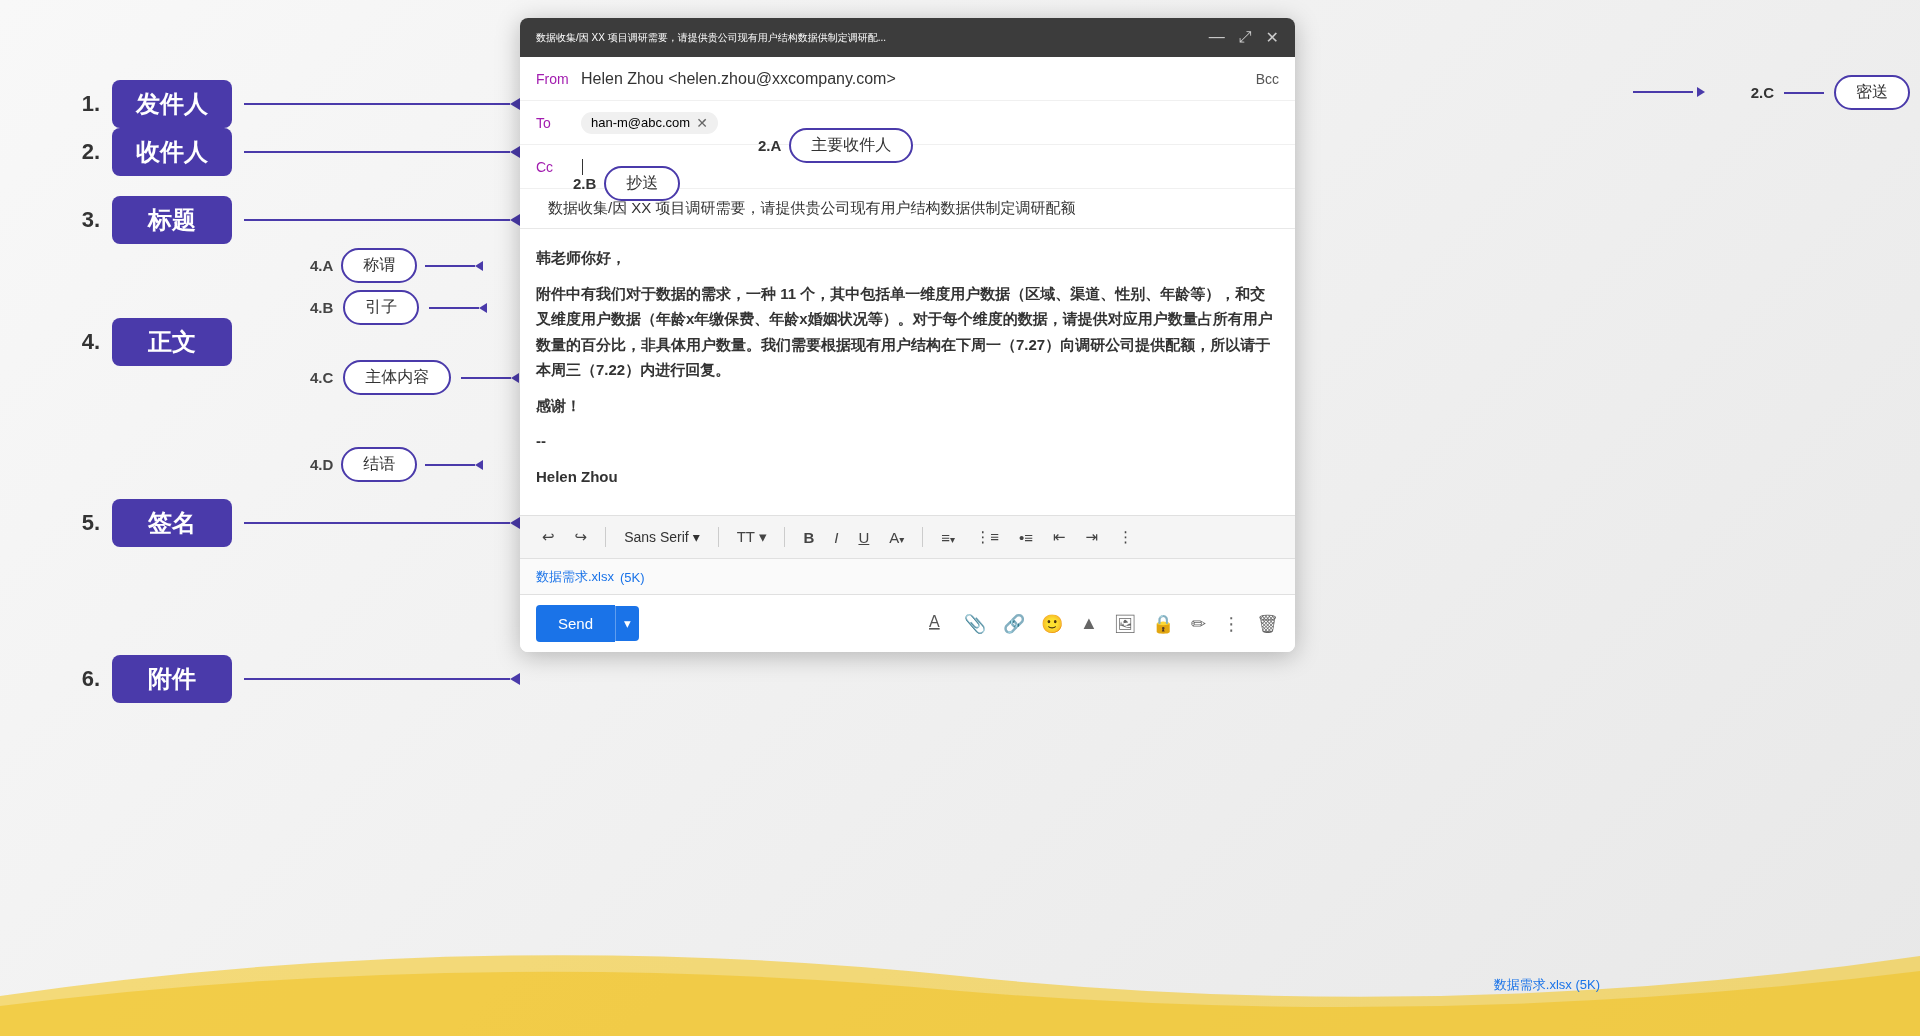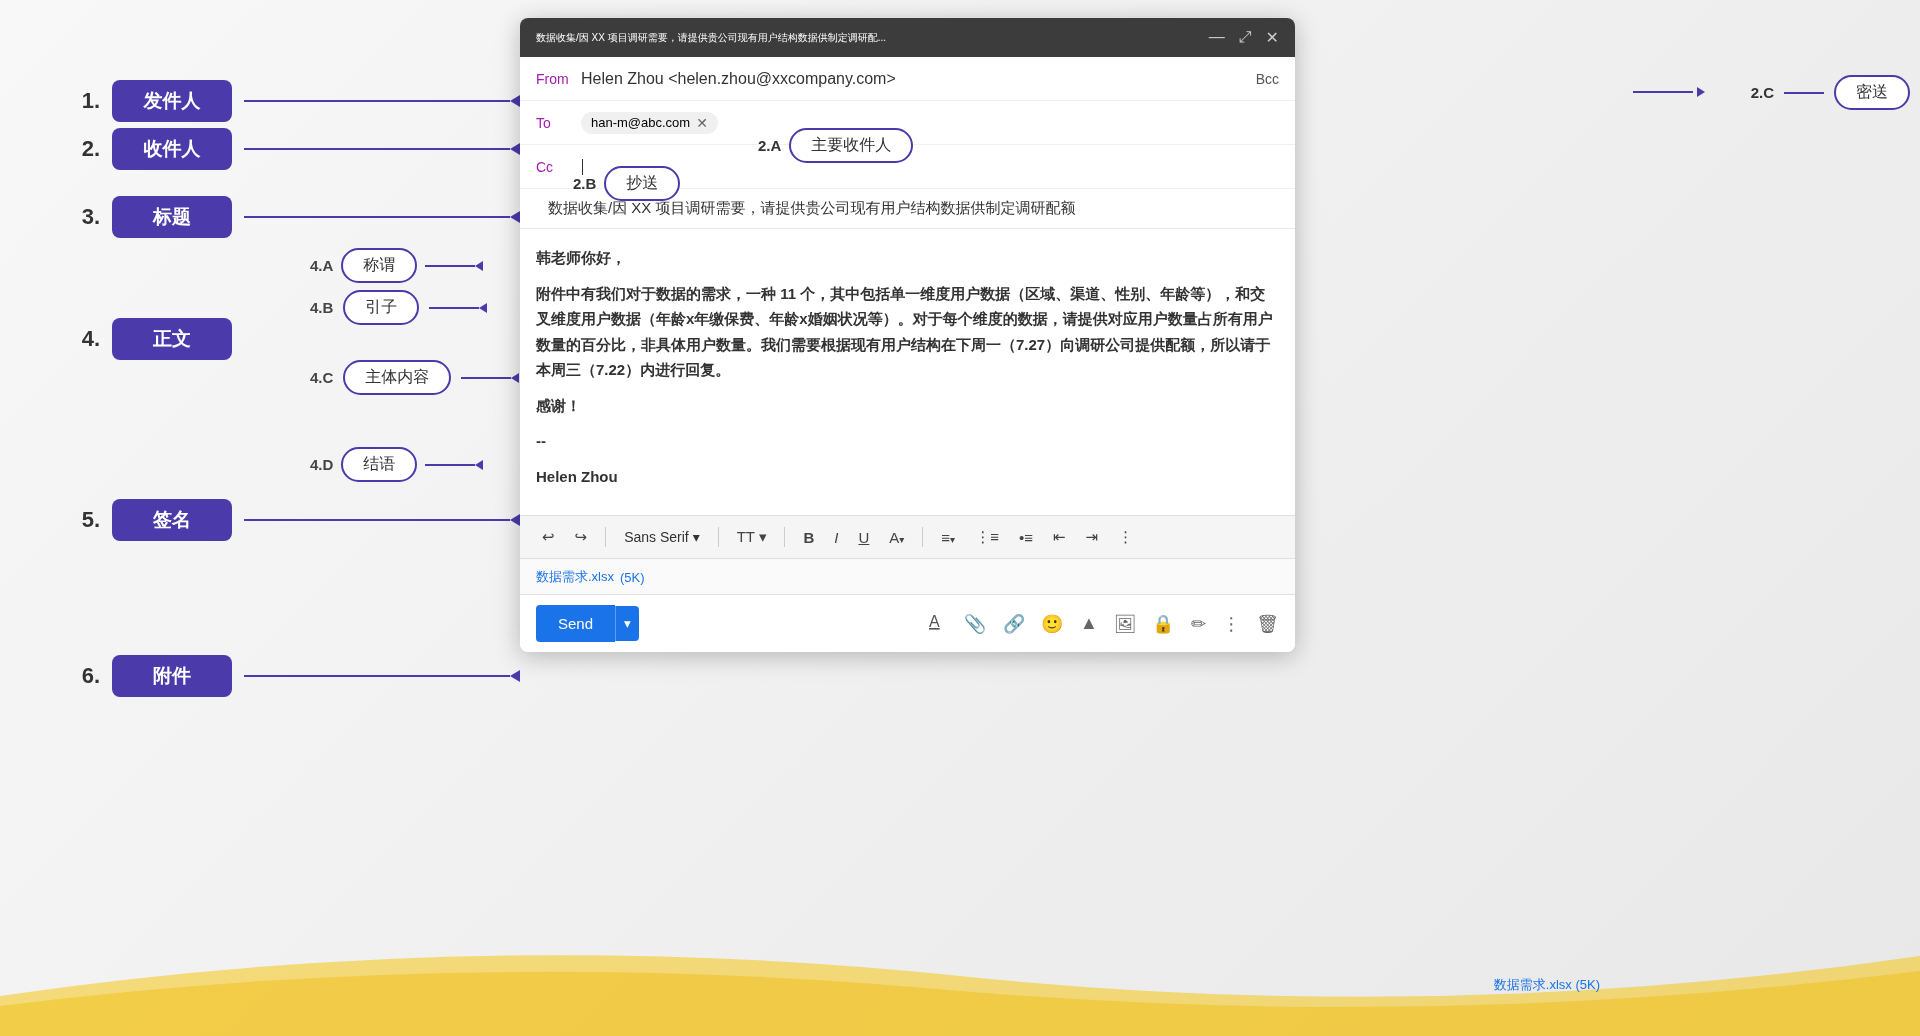--- a/index.html
+++ b/index.html
@@ -32,21 +32,21 @@
       color: #333;
       min-width: 40px;
       text-align: right;
     }
 
     .annotation-badge {
       background: #4a3aaa;
       color: white;
       border-radius: 8px;
       padding: 8px 24px;
-      font-size: 19px;
+      font-size: 24px;
       font-weight: bold;
       min-width: 120px;
       text-align: center;
     }
 
     .annotation-arrow {
       display: flex;
       align-items: center;
       color: #4a3aaa;
     }

